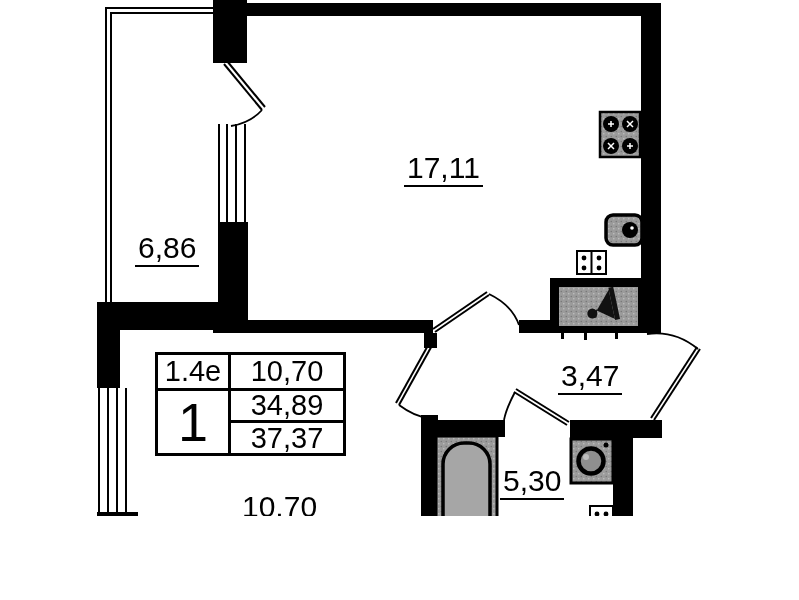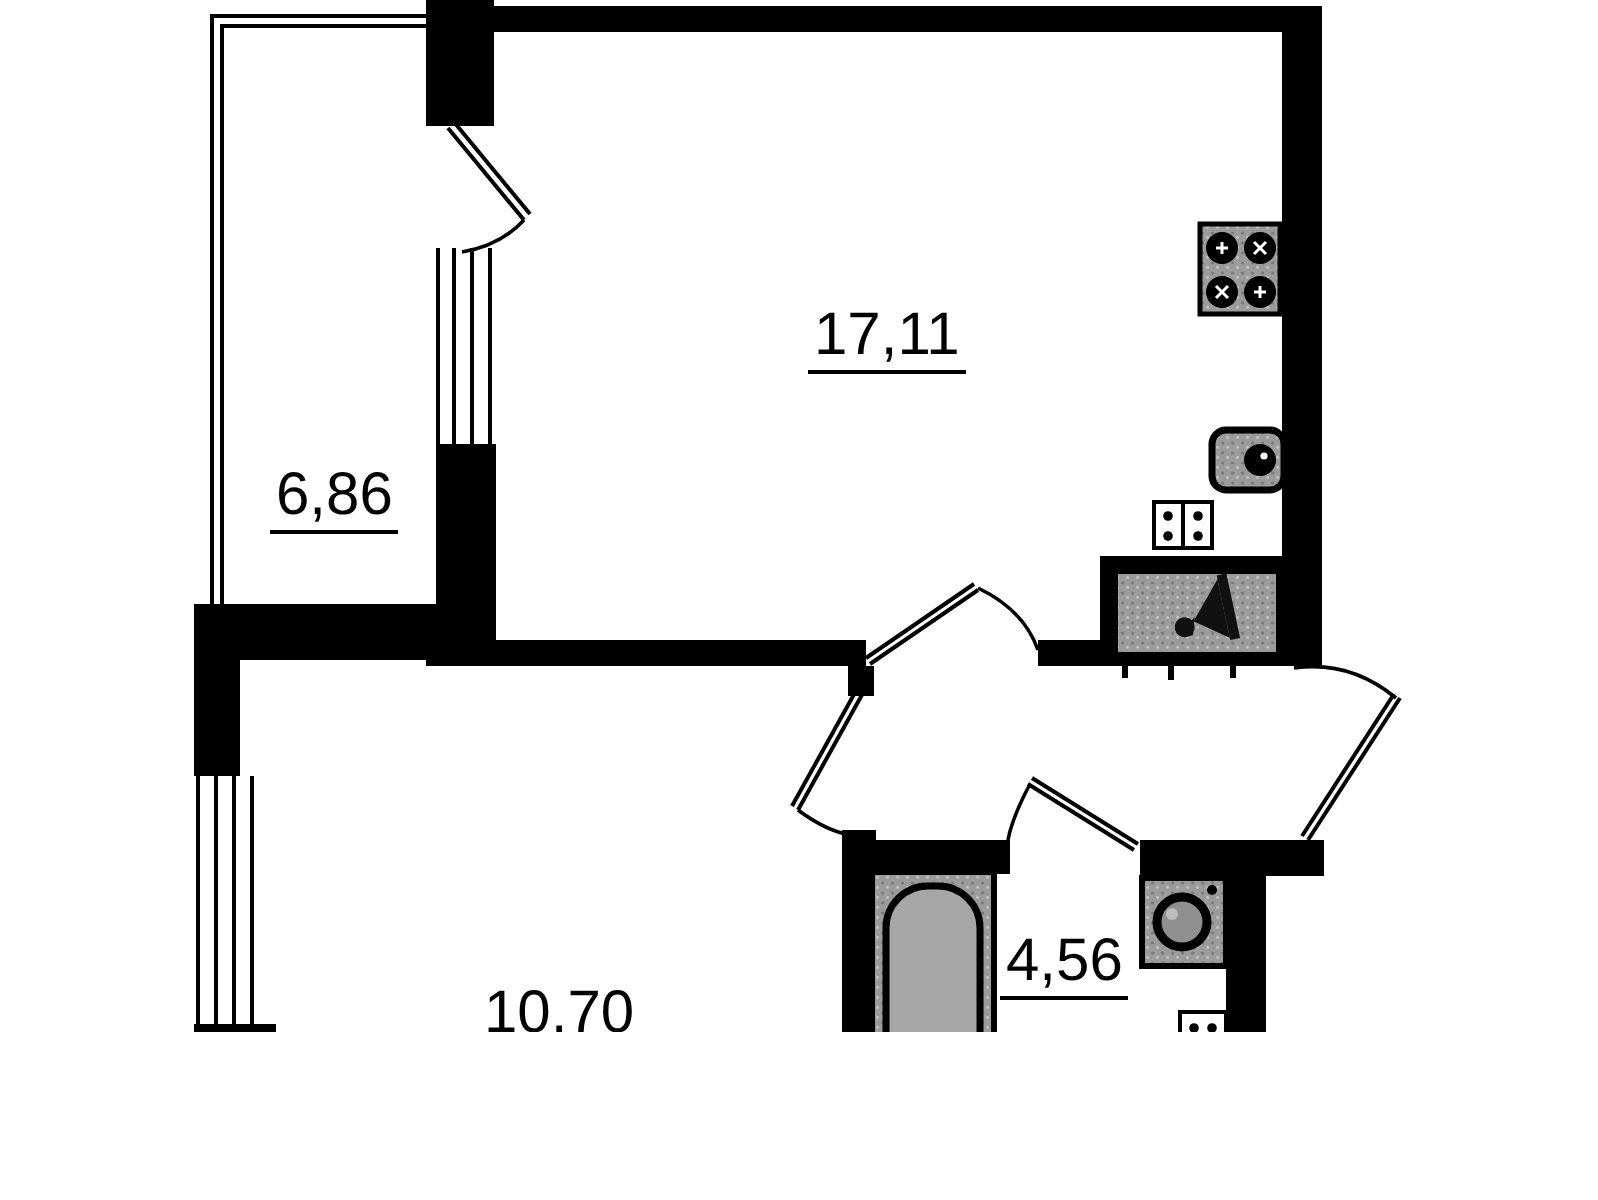--- a/index.html
+++ b/index.html
@@ -193,19 +193,35 @@
           <circle cx="606" cy="529" r="2.4"></circle>
     </g>
     <rect x="592" y="537" width="20" height="39" fill="#fff" stroke="#000" stroke-width="2"></rect>
   </g>
 </svg>
 
   <div class="area-label" style="left:404px; top:153px;">17,11</div>
 
   <div class="area-label" style="left:135px; top:233px;">6,86</div>
 
+  <div class="area-label" style="left:558px; top:361px;">3,47</div>
 
   <div class="area-label" style="left:239px; top:492px;">10,70</div>
 
-  <div class="area-label" style="left:500px; top:466px;">4,56</div>
-
+  <div class="area-label" style="left:500px; top:466px;">5,30</div>
+
+  <table class="info-table">
+    <tbody>
+        <tr class="r1">
+      <td class="c-code">1.4e</td>
+      <td class="c-num">10,70</td>
+    </tr>
+    <tr class="r2">
+      <td class="c-code c-one" rowspan="2">1</td>
+      <td class="c-num">34,89</td>
+    </tr>
+    <tr class="r3">
+      <td class="c-num">37,37</td>
+    </tr>
+  </tbody>
+    </table>
 
 </div>
 
 </body></html>

